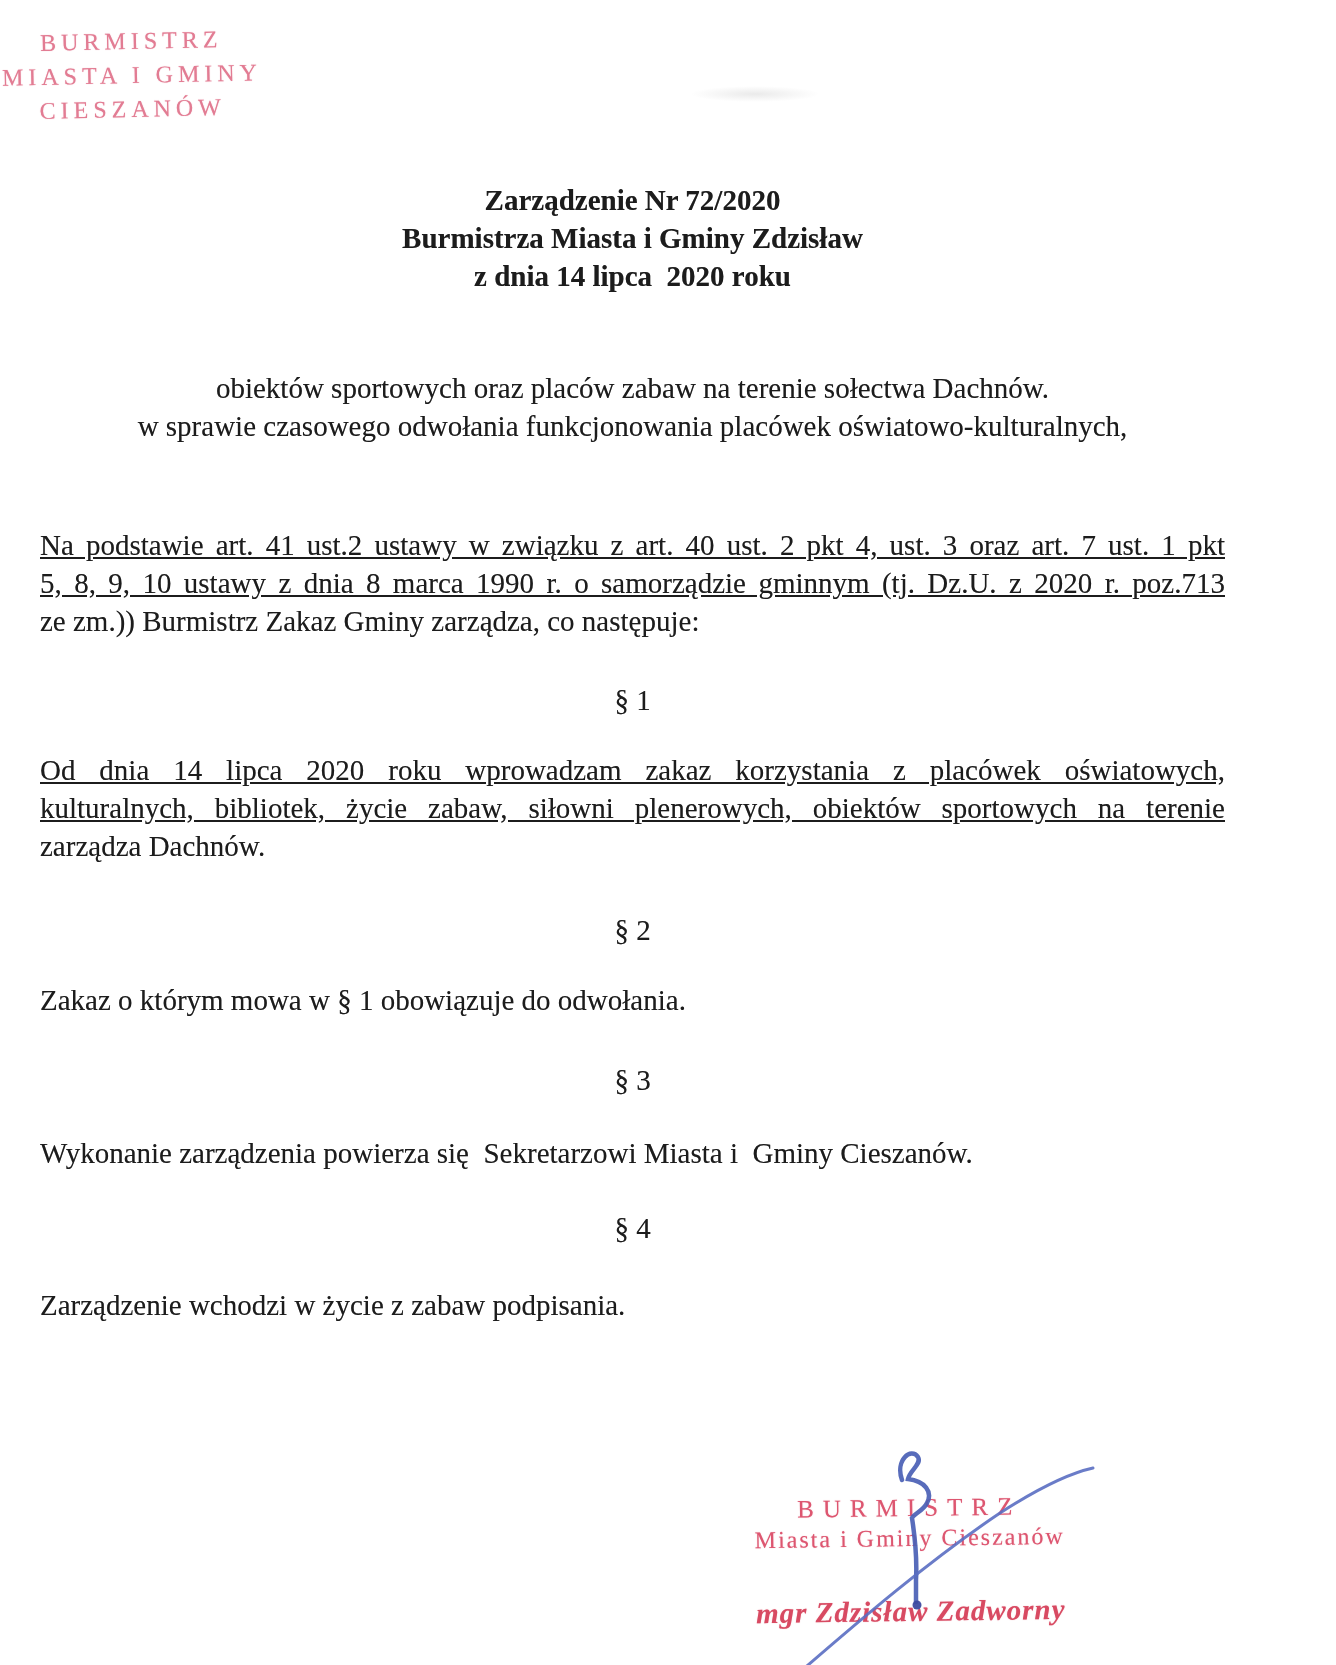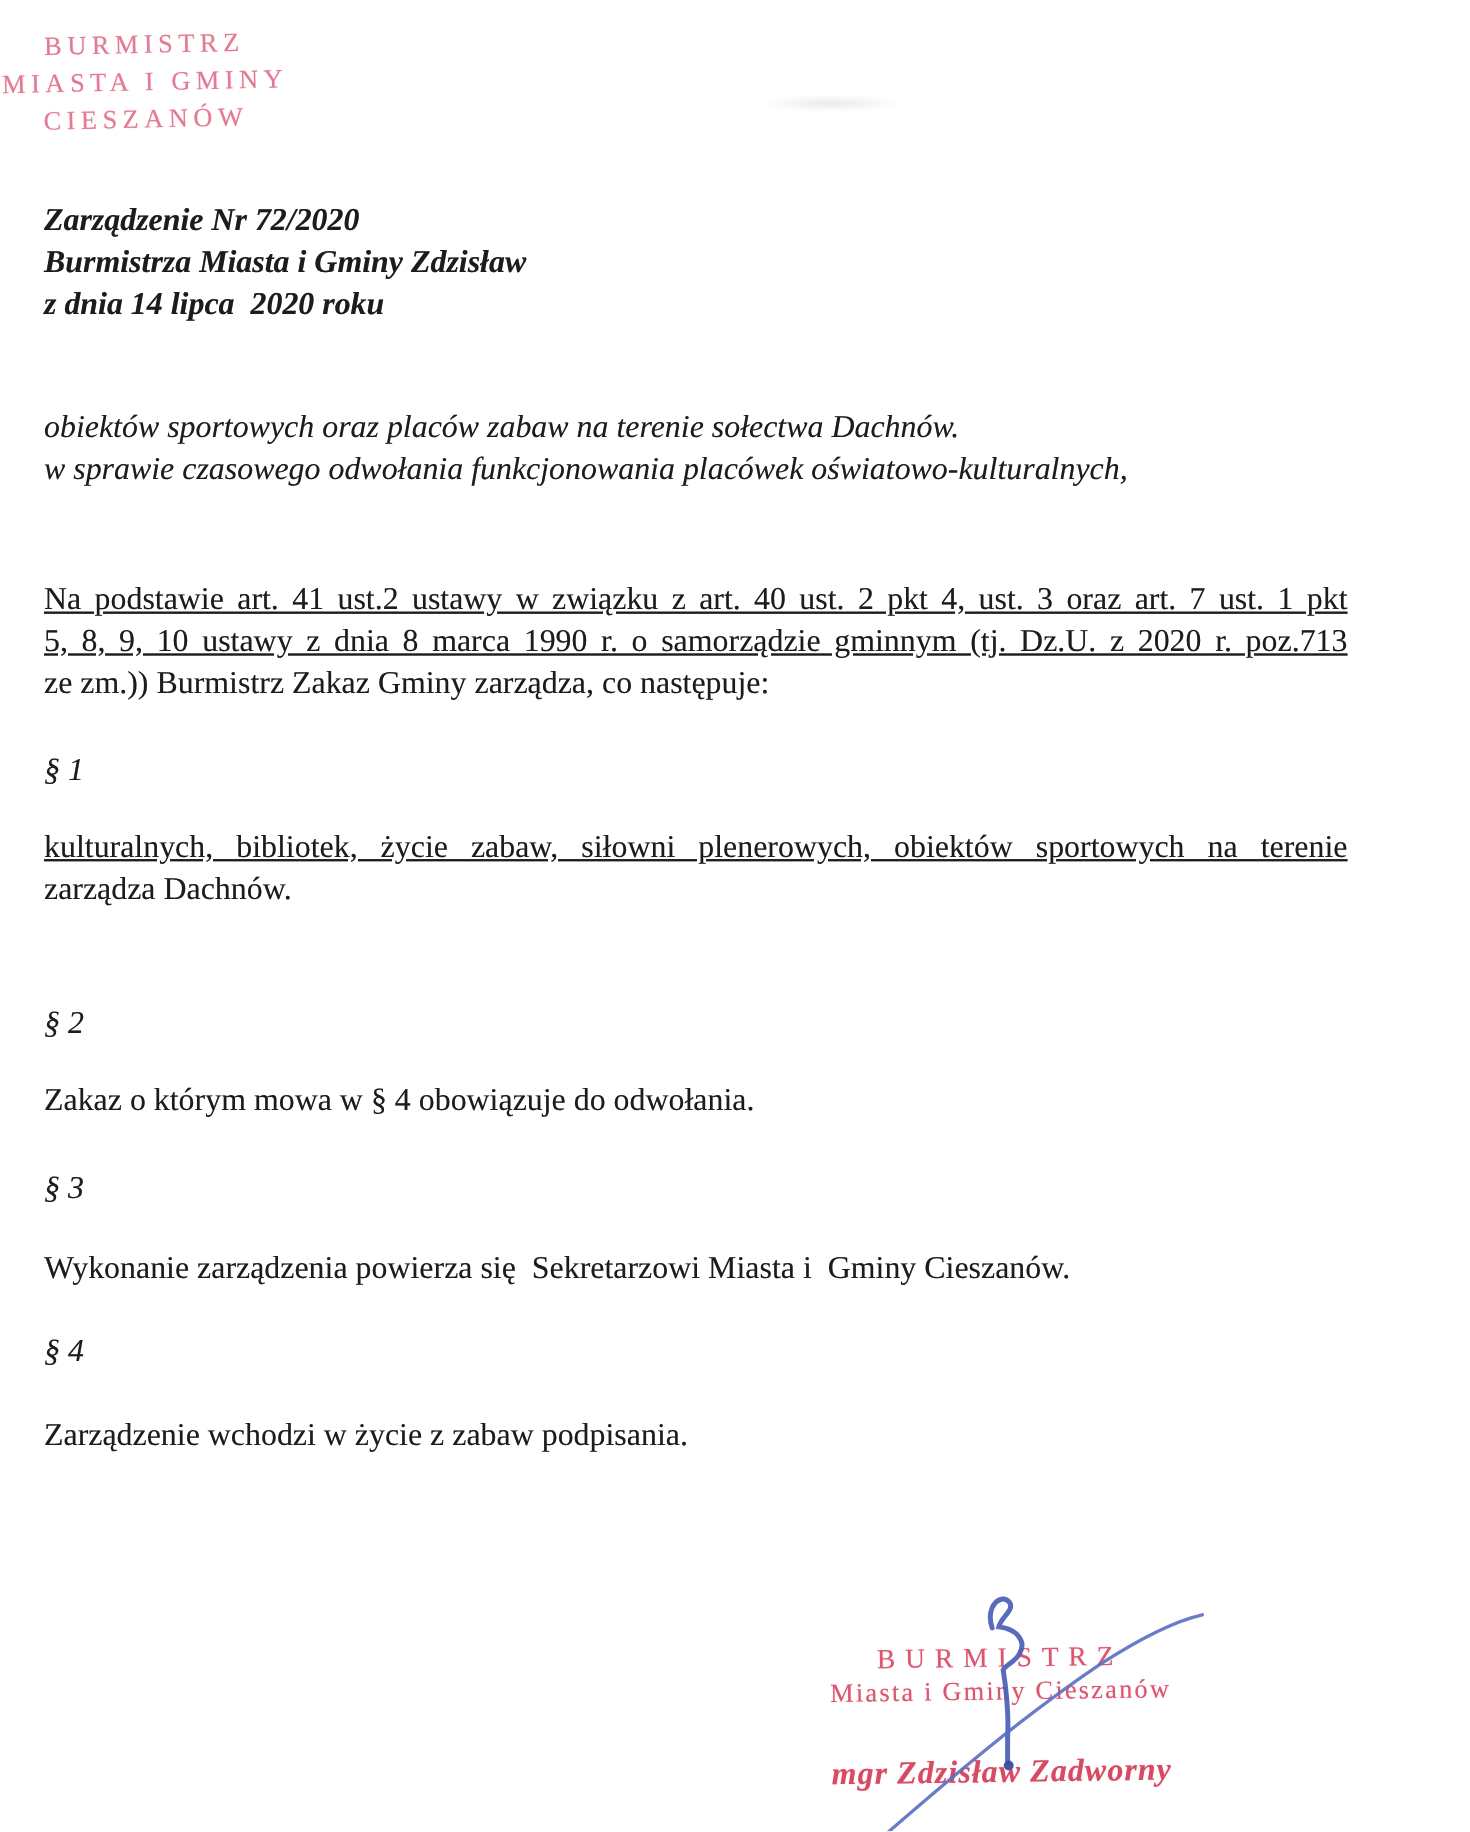--- a/index.html
+++ b/index.html
@@ -12,21 +12,21 @@
     font-family: "Liberation Serif", "DejaVu Serif", serif;
     color: #1c1c1c;
   }
   .block {
     position: absolute;
     left: 40px;
     width: 1185px;
     font-size: 29px;
     line-height: 38px;
   }
-  .center { text-align: left; font-style: italic; }
+  .center { text-align: center; }
   .bold   { font-weight: 700; }
   .keepsp { white-space: pre-wrap; }
   .jline  { text-align: justify; text-align-last: justify; text-decoration: underline; }
   .scan   { text-shadow: 0 0 0.6px rgba(30,30,30,0.45); }
 
   
   .stamp-top {
     position: absolute;
     left: -18px;
     top: 24px;
@@ -104,27 +104,28 @@
   </div>
 
   <div class="block scan" style="top:526px">
     <div class="jline">Na podstawie art. 41 ust.2 ustawy w związku z art. 40 ust. 2 pkt 4, ust. 3 oraz art. 7 ust. 1 pkt</div>
     <div class="jline">5, 8, 9, 10 ustawy z dnia 8 marca 1990 r. o samorządzie gminnym (tj. Dz.U. z 2020 r. poz.713</div>
     <div>ze zm.)) Burmistrz Zakaz Gminy zarządza, co następuje:</div>
   </div>
 
   <div class="block center scan" style="top:681px">§ 1</div>
   <div class="block scan" style="top:751px">
+    <div class="jline">Od dnia 14 lipca 2020 roku wprowadzam zakaz korzystania  z placówek oświatowych,</div>
     <div class="jline">kulturalnych, bibliotek, życie zabaw, siłowni plenerowych, obiektów sportowych na terenie</div>
     <div>zarządza Dachnów.</div>
   </div>
 
   <div class="block center scan" style="top:911px">§ 2</div>
   <div class="block scan" style="top:981px">
-    <div>Zakaz o którym mowa w § 4 obowiązuje do odwołania.</div>
+    <div>Zakaz o którym mowa w § 1 obowiązuje do odwołania.</div>
   </div>
 
   <div class="block center scan" style="top:1061px">§ 3</div>
   <div class="block scan" style="top:1134px">
     <div class="keepsp">Wykonanie zarządzenia powierza się  Sekretarzowi Miasta i  Gminy Cieszanów.</div>
   </div>
 
   <div class="block center scan" style="top:1209px">§ 4</div>
   <div class="block scan" style="top:1286px">
     <div>Zarządzenie wchodzi w życie z zabaw podpisania.</div>

